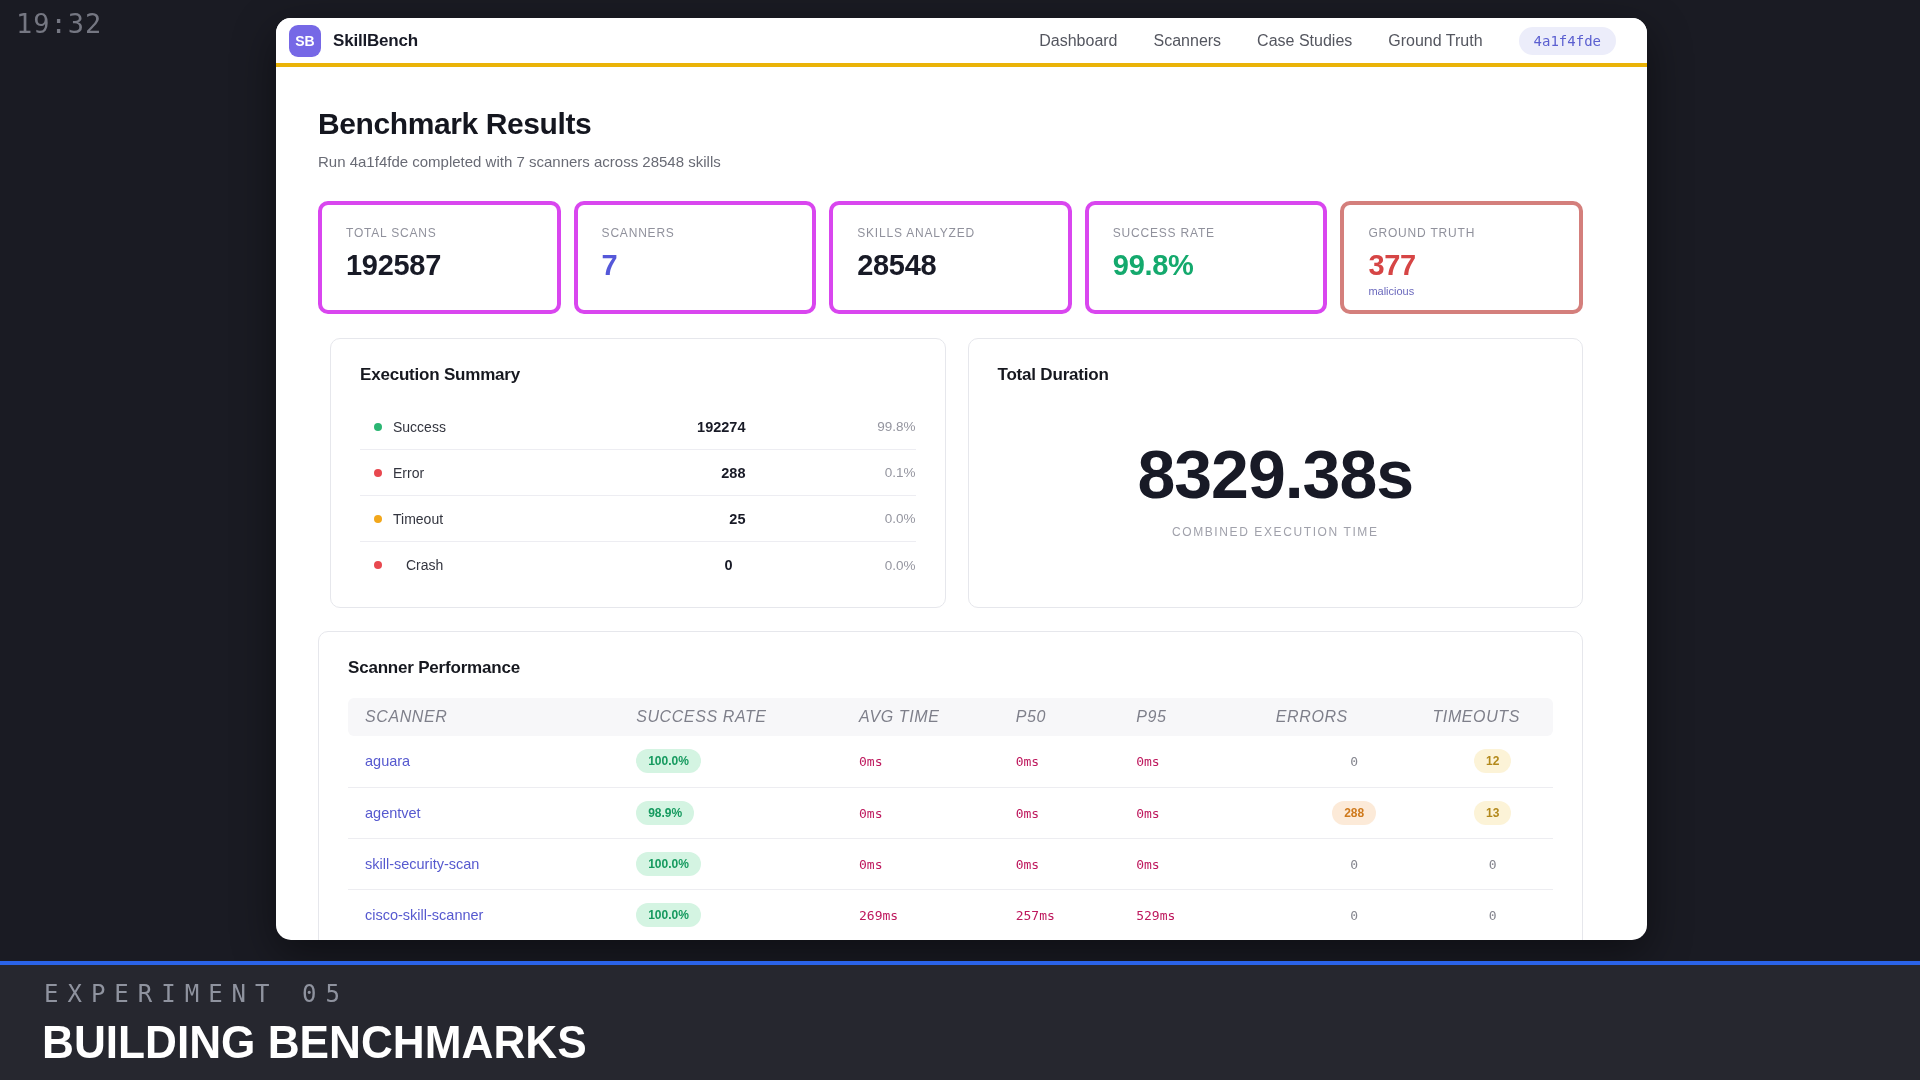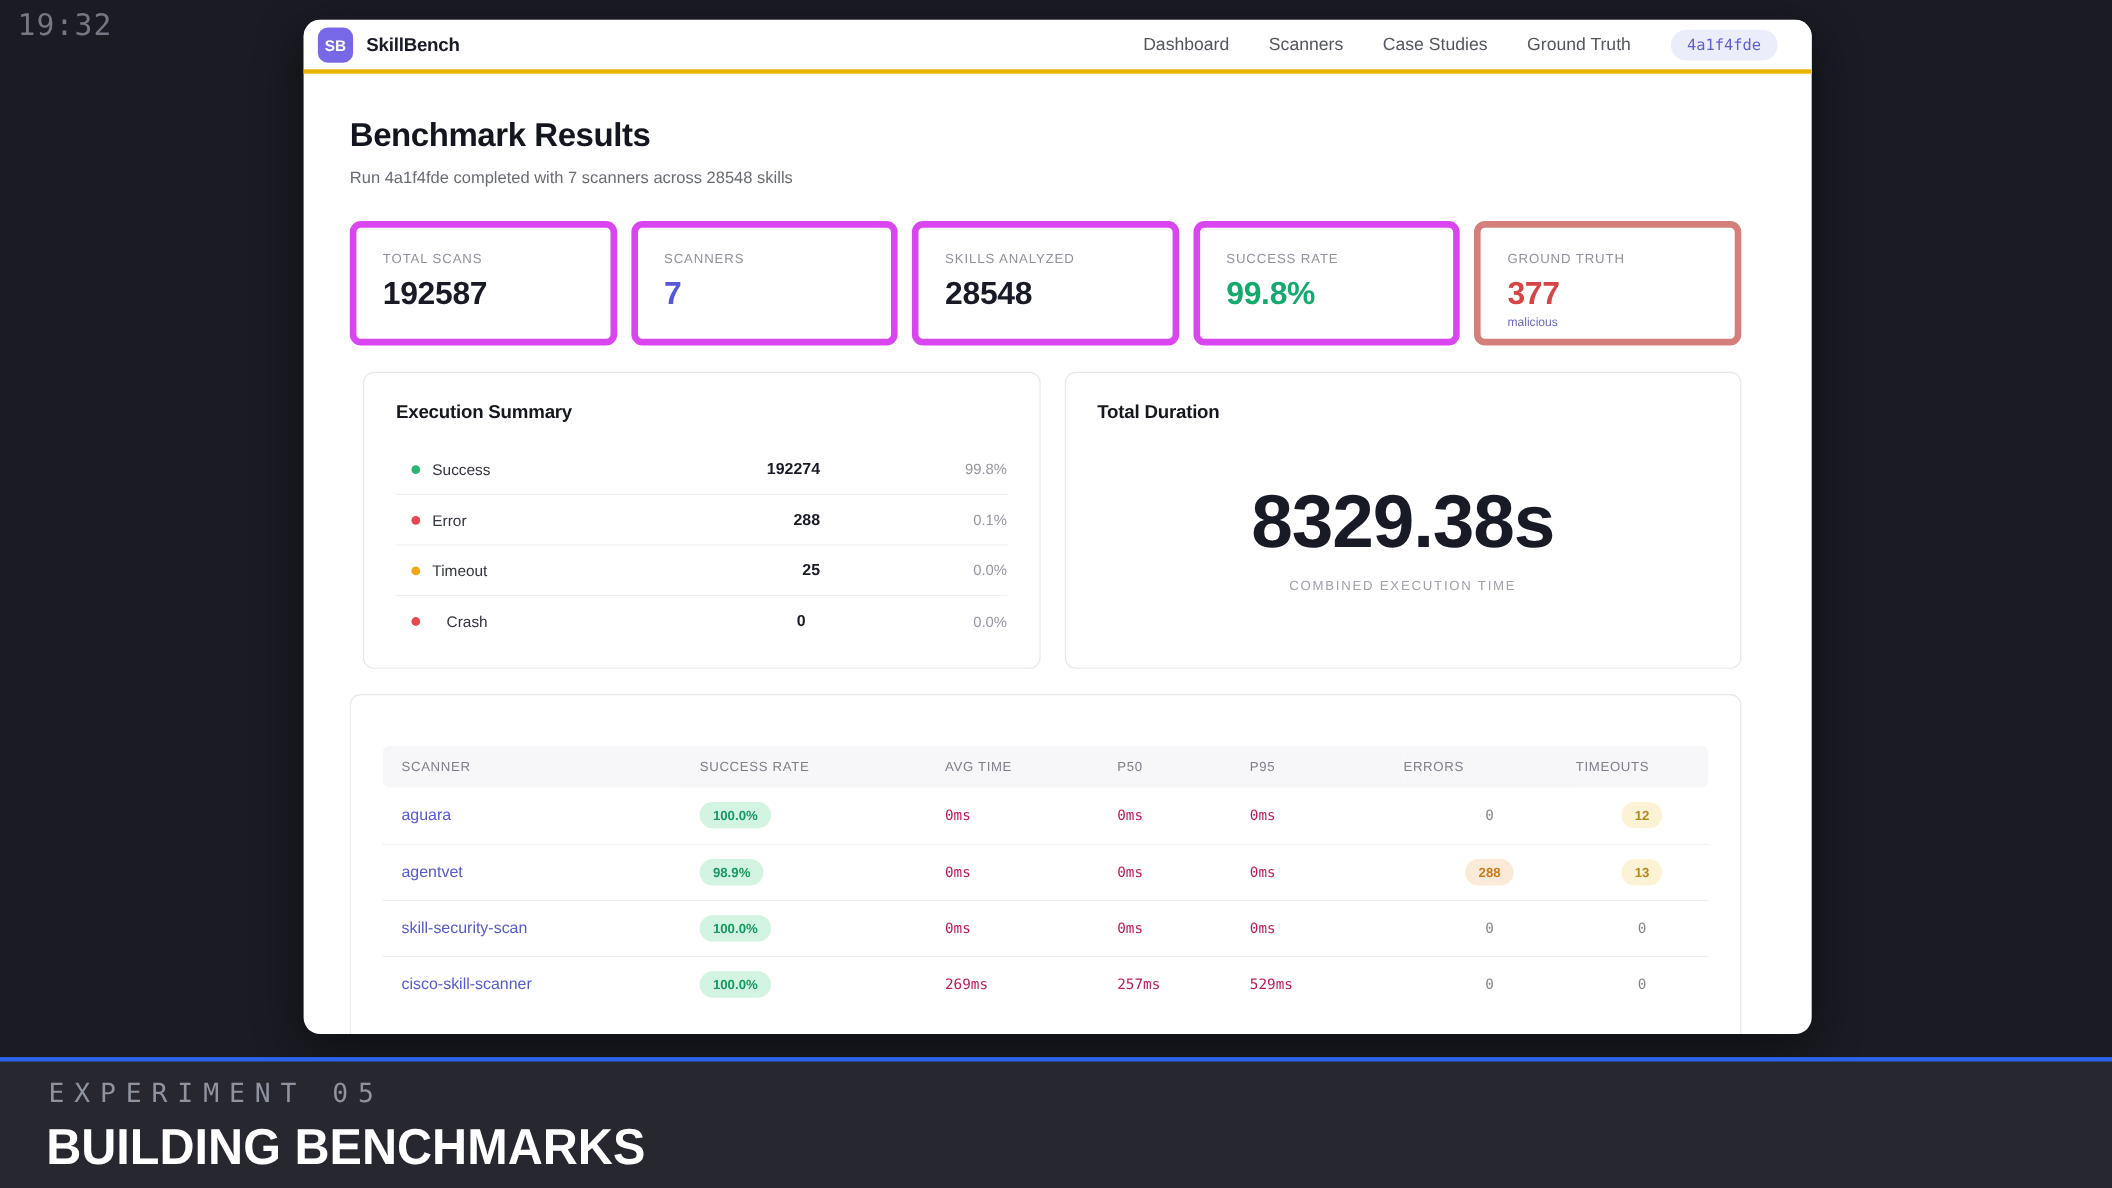--- a/index.html
+++ b/index.html
@@ -41,21 +41,21 @@
   }
 
   .content { padding:40px 64px 0 42px; }
 
   .page-title { font-size:30px; font-weight:700; color:#14161f; letter-spacing:-0.4px; }
   .page-subtitle { font-size:15px; color:#696b75; margin-top:12px; }
 
   
   .stats { display:grid; grid-template-columns:repeat(5,1fr); gap:13px; margin-top:31px; }
   .stat-card {
-    background:#fff; border:6px solid #d946ef; border-radius:10px;
+    background:#fff; border:4px solid #d946ef; border-radius:10px;
     height:113px; padding:21px 24px;
   }
   .stat-card.highlight { border-color:#d47f7c; }
   .stat-label { font-size:12px; color:#90919c; letter-spacing:0.8px; font-weight:500; }
   .stat-value { font-size:29px; font-weight:700; margin-top:9px; letter-spacing:-0.3px; }
   .stat-value.dark   { color:#181a26; }
   .stat-value.indigo { color:#5558d9; }
   .stat-value.green  { color:#14a96d; }
   .stat-value.red    { color:#d64545; }
   .stat-sub { font-size:11px; color:#6b69bd; margin-top:3px; }
@@ -82,22 +82,22 @@
 
   .duration-card { height:270px; text-align:center; }
   .duration-card .card-title { text-align:left; }
   .duration-value { font-size:68px; font-weight:800; color:#181a26; margin-top:50px; letter-spacing:-1px; }
   .duration-caption { font-size:12px; color:#a0a1ab; letter-spacing:1.6px; margin-top:12px; }
 
   
   .scanner-card { margin-top:23px; height:340px; }
   table.perf { width:100%; border-collapse:collapse; margin-top:20px; table-layout:fixed; }
   .perf thead th {
-    background:#f7f7f9; height:38px; font-size:12px; font-weight:500; color:#7e7f8a;
-    letter-spacing:0.6px; text-align:left; padding:0 0 0 17px;
+    background:#f7f7f9; height:38px; font-size:16px; font-weight:500; color:#7e7f8a;
+    letter-spacing:0.6px; text-align:left; padding:0 0 0 17px;font-style:italic;
   }
   .perf thead th.c { padding-left:0; }
   .perf thead th:first-child { border-radius:6px 0 0 6px; }
   .perf thead th:last-child  { border-radius:0 6px 6px 0; }
   .perf tbody td { height:51px; border-bottom:1px solid #ededf1; padding:0 0 0 17px; }
   .perf tbody tr:last-child td { border-bottom:none; }
   .perf td.c { text-align:center; padding-left:0; }
   .scanner-name { font-size:14.5px; color:#5659cf; font-weight:500; cursor:pointer; }
   .mono { font-family:"DejaVu Sans Mono", monospace; font-size:13px; color:#be185d; }
   .dim  { font-family:"DejaVu Sans Mono", monospace; font-size:13px; color:#85868f; }
@@ -211,20 +211,21 @@
 
         <div class="card duration-card">
           <div class="card-title">Total Duration</div>
           <div class="duration-value">8329.38s</div>
           <div class="duration-caption">COMBINED EXECUTION TIME</div>
         </div>
 
       </div>
 
       <div class="card scanner-card">
+        <div class="card-title">Scanner Performance</div>
         <table class="perf">
           <colgroup>
             <col style="width:22.5%">
               <col style="width:18.5%">
               <col style="width:13%">
             <col style="width:10%">
               <col style="width:13%">
               <col style="width:13%">
               <col style="width:10%">
           </colgroup>

